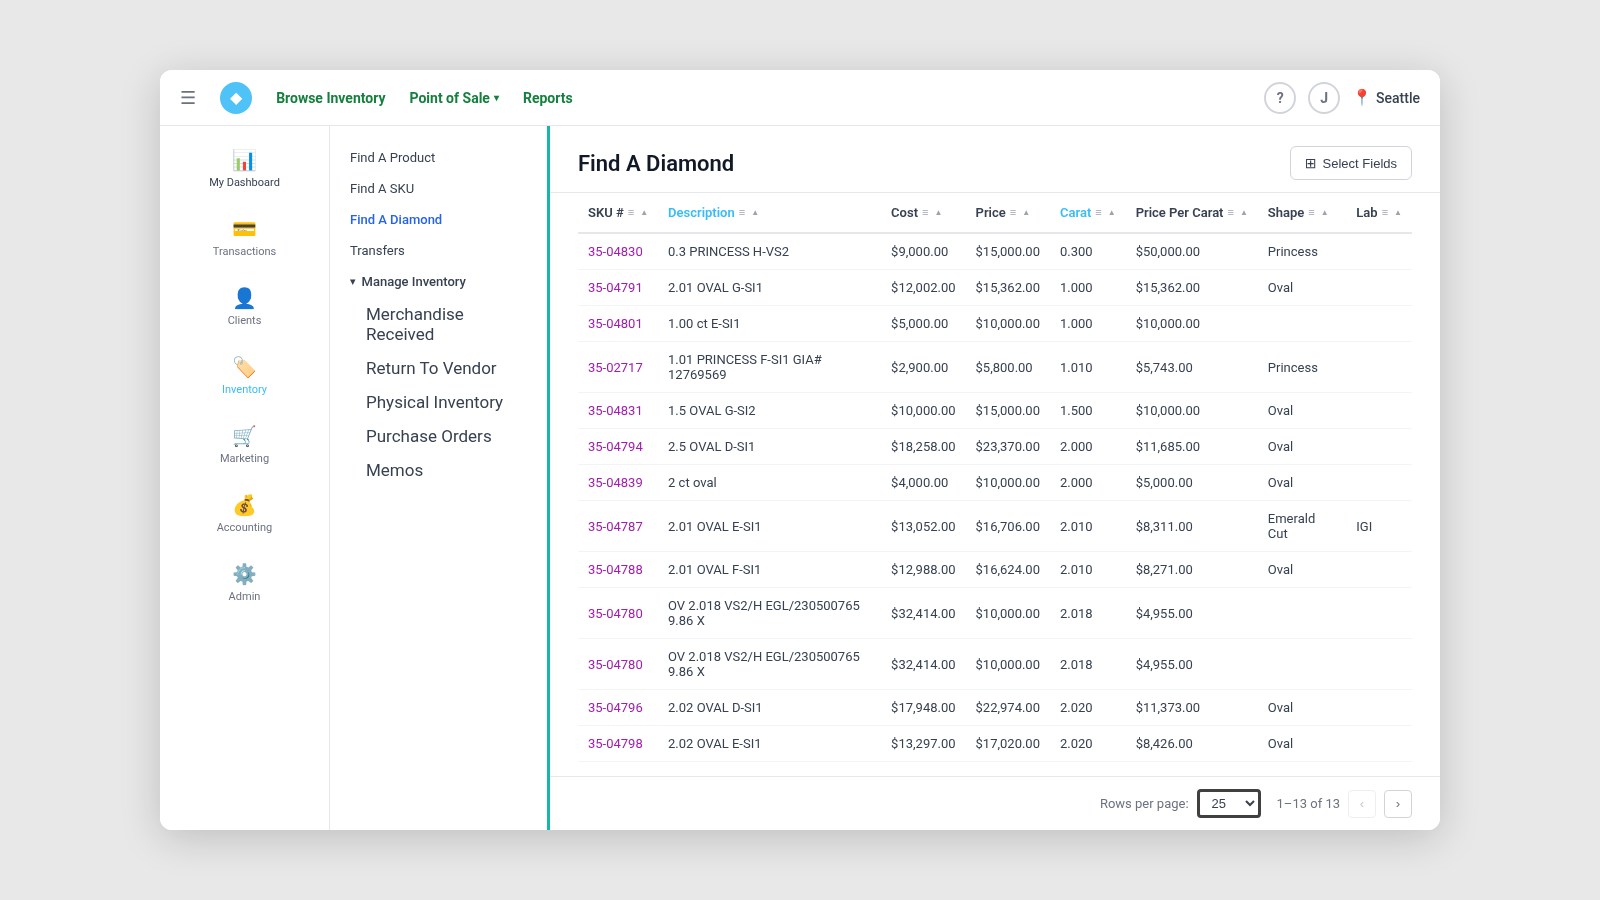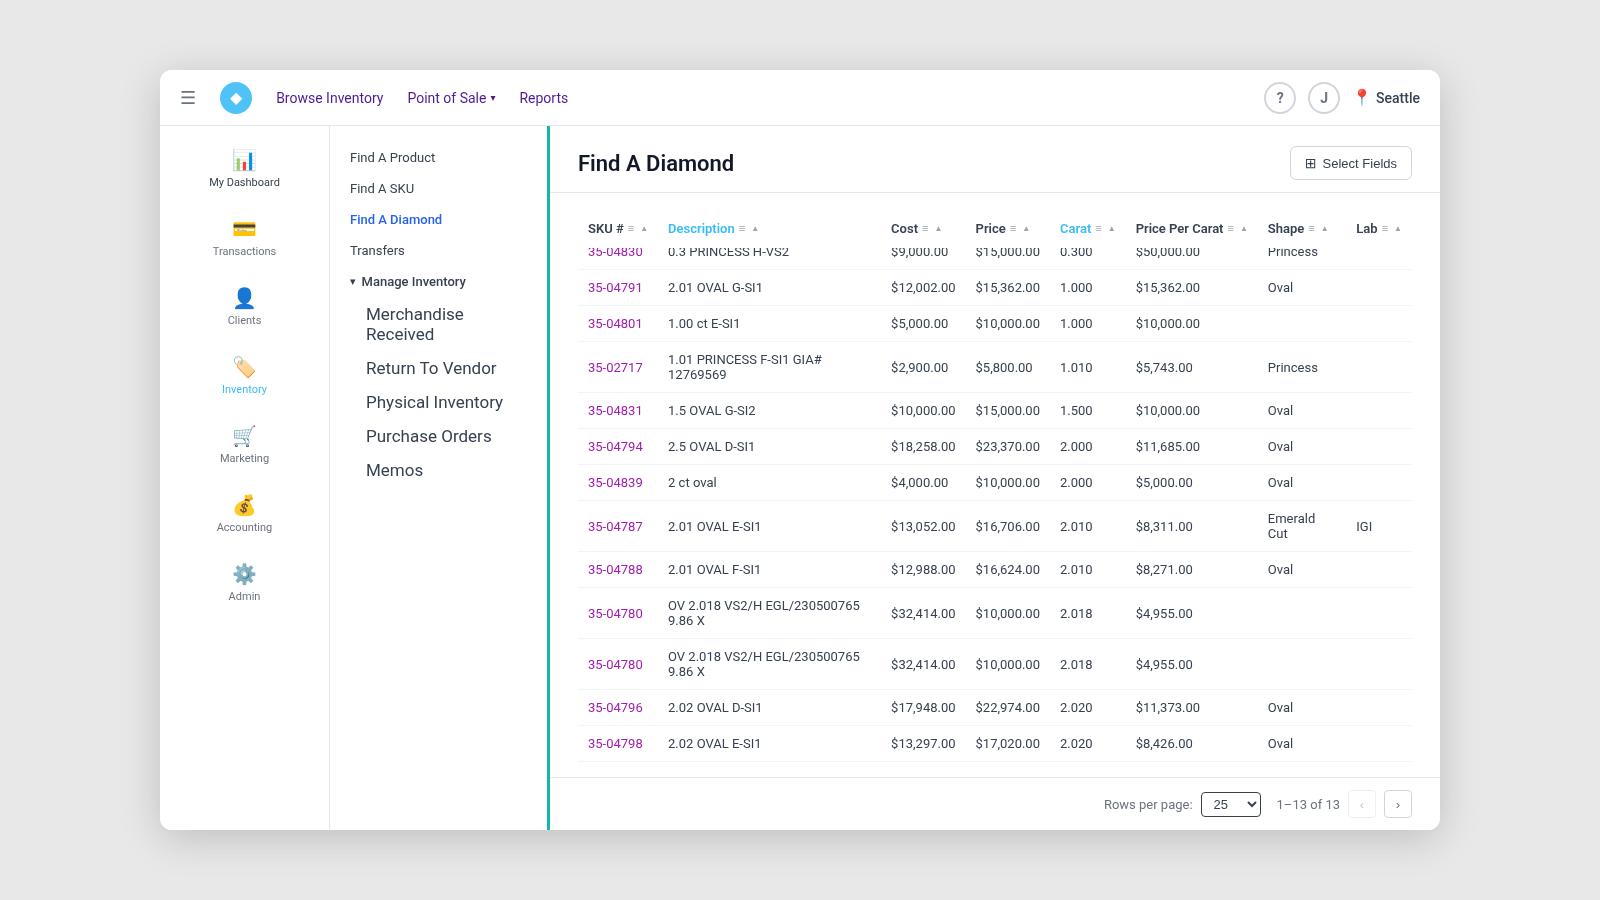--- a/index.html
+++ b/index.html
@@ -36,23 +36,23 @@
     .hamburger-icon { color: #6b7280; cursor: pointer; font-size: 18px; }
     .logo-icon {
       width: 32px; height: 32px;
       background: #4fc3f7;
       border-radius: 50%;
       display: flex; align-items: center; justify-content: center;
       color: #fff; font-size: 16px;
     }
     .nav-links { display: flex; gap: 24px; align-items: center; }
     .nav-link {
-      color: #4c1d95;
+      color: #15803d;
       font-size: 14px;
-      font-weight: 400;
+      font-weight: 700;
       cursor: pointer;
       padding: 4px 0;
       display: flex; align-items: center; gap: 4px; text-align: center;
     }
     .nav-right {
       margin-left: auto;
       display: flex; align-items: center; gap: 12px;
     }
     .icon-btn {
       width: 32px; height: 32px; border-radius: 50%;
@@ -165,21 +165,21 @@
       flex: 1;
       overflow: auto;
       padding: 0 28px;
     }
     table {
       width: 100%;
       border-collapse: collapse;
       font-size: 13px;
     }
     thead th {
-      position: sticky; top: 16px;
+      position: sticky; top: 0;
       background: #fff;
       padding: 12px 10px;
       text-align: left;
       font-weight: 600;
       color: #374151;
       border-bottom: 2px solid #e5e7eb;
       white-space: nowrap;
     }
     thead th .col-header {
       display: flex; align-items: center; gap: 4px;
@@ -210,21 +210,21 @@
       justify-content: flex-end;
       gap: 16px;
       border-top: 1px solid #e5e7eb;
       font-size: 13px;
       color: #6b7280;
     }
     .rows-per-page {
       display: flex; align-items: center; gap: 8px;
     }
     .rows-select {
-      border: 1px solid #404040; border-radius: 4px;
+      border: 3px solid #404040; border-radius: 4px;
       padding: 3px 8px; font-size: 13px; color: #374151;
       background: #fff; cursor: pointer;
     }
     .pagination-controls {
       display: flex; align-items: center; gap: 8px;
     }
     .page-btn {
       width: 28px; height: 28px;
       border: 1px solid #d1d5db; border-radius: 4px;
       display: flex; align-items: center; justify-content: center;

